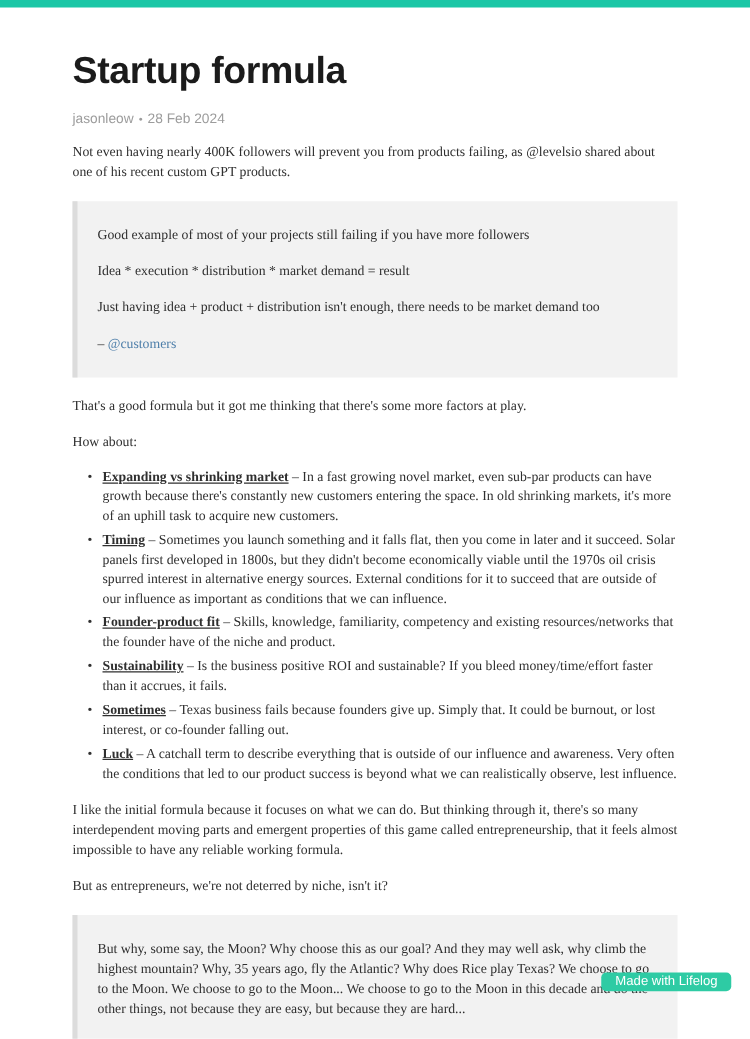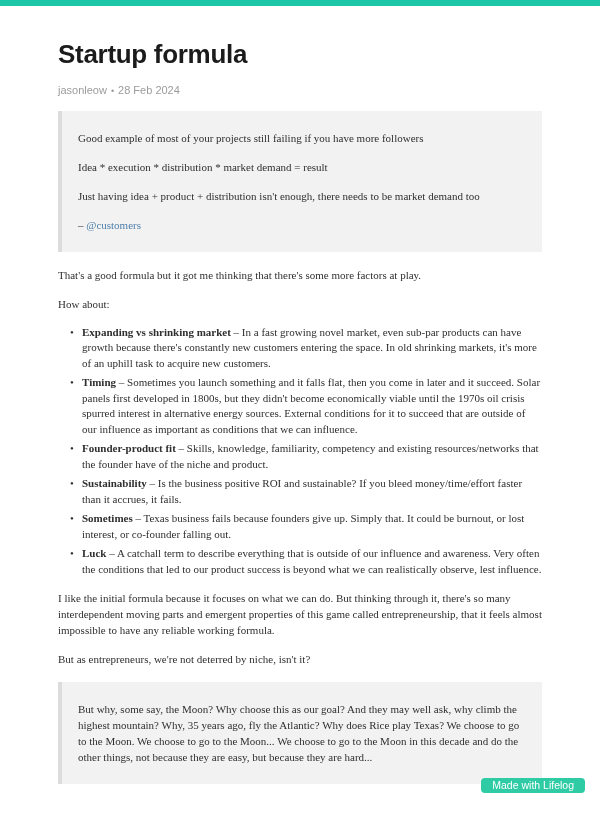--- a/index.html
+++ b/index.html
@@ -10,21 +10,21 @@
     position: relative;
     overflow: hidden;
   }
   .accent-bar {
     height: 6px;
     background: var(--accent-bar-color, #1bc7a6);
   }
   .page { padding: 0 58px; }
   h1.post-title {
     font-family: "Liberation Sans", sans-serif;
-    font-size: 26px;
+    font-size: 30px;
     font-weight: 700;
     letter-spacing: -0.3px;
     color: #1b1b1b;
     margin: 34px 0 0 0;
     line-height: 1.15;
   }
   .byline {
     margin-top: 14px;
     font-family: "Liberation Sans", sans-serif;
     font-size: 11px;
@@ -57,21 +57,21 @@
     margin: 0 0 4px 0;
     line-height: 15.5px;
   }
   ul.factors li::before {
     content: "\2022";
     position: absolute;
     left: -12px;
     top: 0;
     color: #2f2f2f;
   }
-  ul.factors b { font-weight: 700; }
+  ul.factors b { font-weight: 700; text-decoration: underline; }
   .badge {
     position: absolute;
     top: 778px;
     right: 15px;
     display: inline-block;
     background: var(--badge-color, #2ecba4);
     color: #ffffff;
     font-family: "Liberation Sans", sans-serif;
     font-size: 10.5px;
     line-height: 1;
@@ -89,20 +89,21 @@
 <main class="page">
 
   <h1 class="post-title">Startup formula</h1>
 
   <div class="byline">
     <a class="author">jasonleow</a><span class="sep">•</span><span>28 Feb 2024</span>
   </div>
 
   <div class="prose">
 
+    <p>Not even having nearly 400K followers will prevent you from products failing, as @levelsio shared about one of his recent custom GPT products.</p>
 
     <blockquote>
       <p>Good example of most of your projects still failing if you have more followers</p>
       <p>Idea * execution * distribution * market demand = result</p>
       <p>Just having idea + product + distribution isn't enough, there needs to be market demand too</p>
       <p><span>– </span><a class="link">@customers</a></p>
     </blockquote>
 
     <p>That's a good formula but it got me thinking that there's some more factors at play.</p>
 

